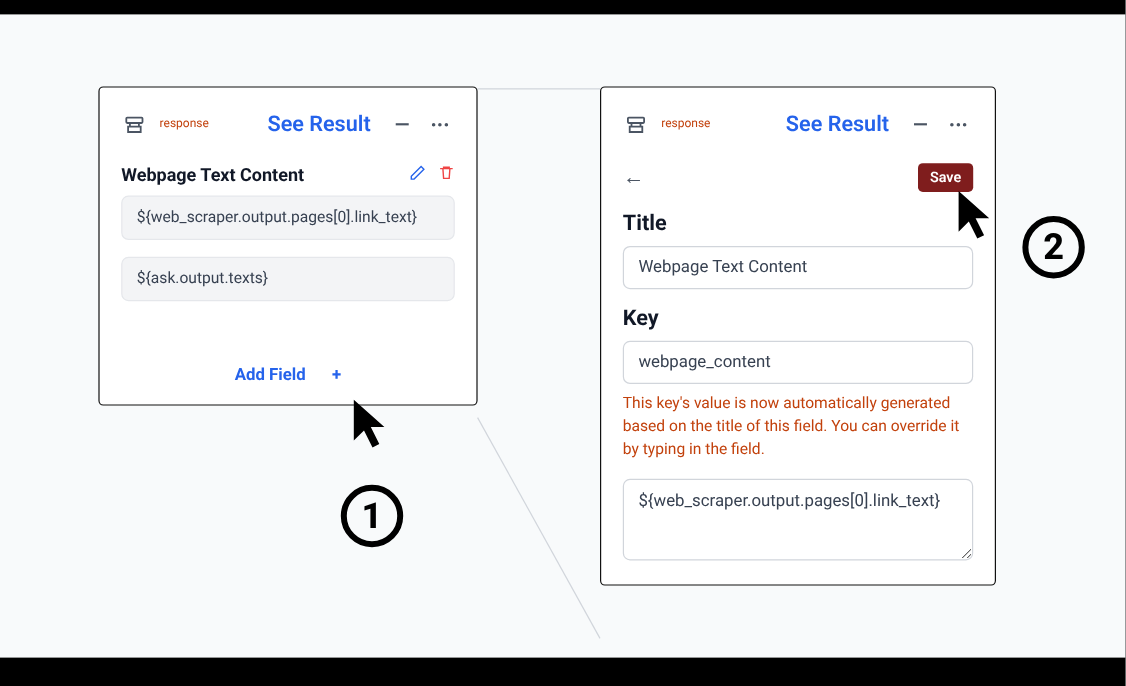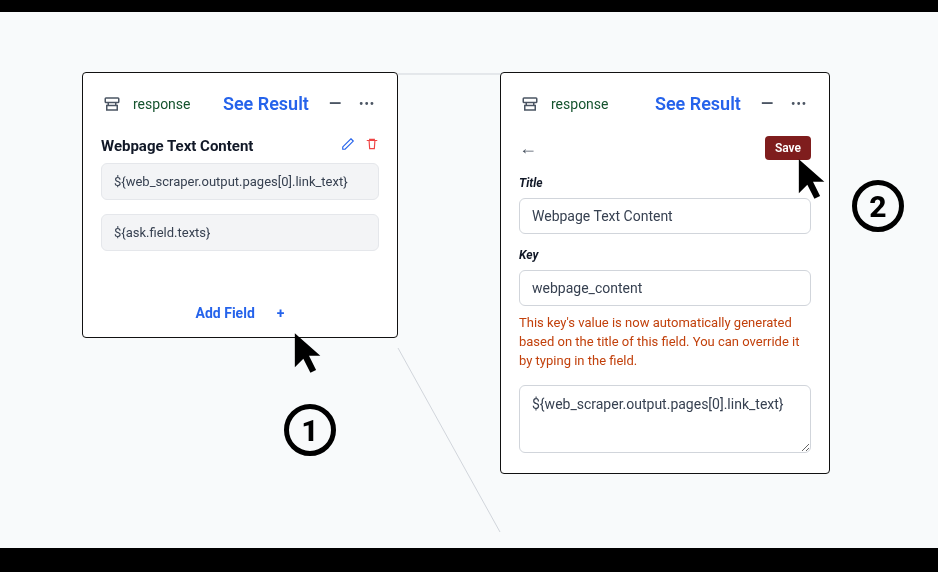--- a/index.html
+++ b/index.html
@@ -46,22 +46,22 @@
       width: 22px;
       height: 22px;
       display: flex;
       align-items: center;
       justify-content: center;
       color: #4b5563;
       flex-shrink: 0;
     }
     .node-icon svg { width: 18px; height: 18px; }
     .panel-title {
-      color: #14532d;
-      font-size: 14px;
+      color: #c2410c;
+      font-size: 10px;
       flex: 1;
     }
     .see-result {
       color: #2563eb;
       font-size: 18px;
       font-weight: 600;
       cursor: pointer;
       padding: 4px 6px;
     }
     .minus-btn, .more-btn {
@@ -132,25 +132,24 @@
     .save-btn {
       background: #7f1d1d;
       color: #fff;
       font-size: 12px;
       font-weight: 600;
       border-radius: 4px;
       padding: 5px 10px;
       cursor: pointer;
     }
     .form-label {
-      font-size: 12px;
+      font-size: 18px;
       font-weight: 700;
       color: #111827;
       margin-bottom: 8px;
-      font-style: italic;
     }
     .form-input {
       width: 100%;
       border: 1px solid #d1d5db;
       border-radius: 6px;
       padding: 9px 12px;
       font-size: 14px;
       color: #374151;
       margin-bottom: 14px;
       font-family: inherit;
@@ -243,21 +242,21 @@
             <svg viewBox="0 0 24 24" fill="none" stroke="currentColor" stroke-width="2">
                 <path d="M3 6h18M8 6V4h8v2m-9 0l1 14h8l1-14"></path>
               </svg>
           </span>
         </div>
       </div>
       <div class="field-value-box">${web_scraper.output.pages[0].link_text}</div>
     </div>
 
     <div class="field-block">
-      <div class="field-value-box">${ask.field.texts}</div>
+      <div class="field-value-box">${ask.output.texts}</div>
     </div>
 
     <div class="add-field">
       <span>Add Field</span>
       <span class="add-field-plus">+</span>
     </div>
   </div>
 
   <div class="panel panel-right">
     <div class="panel-header">

